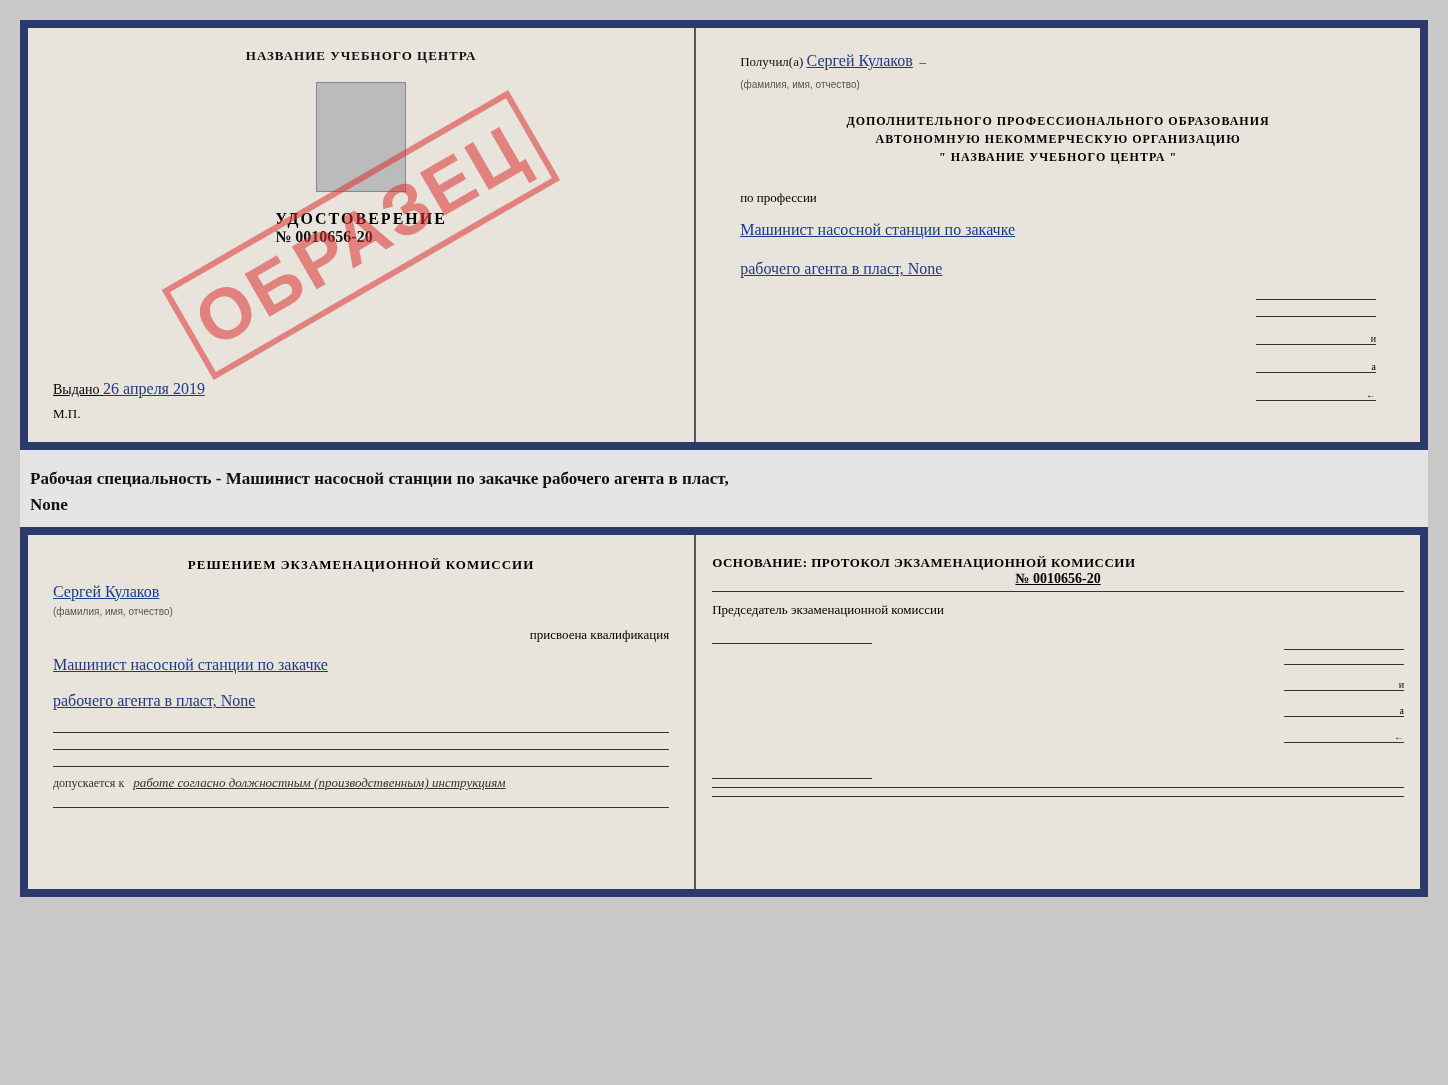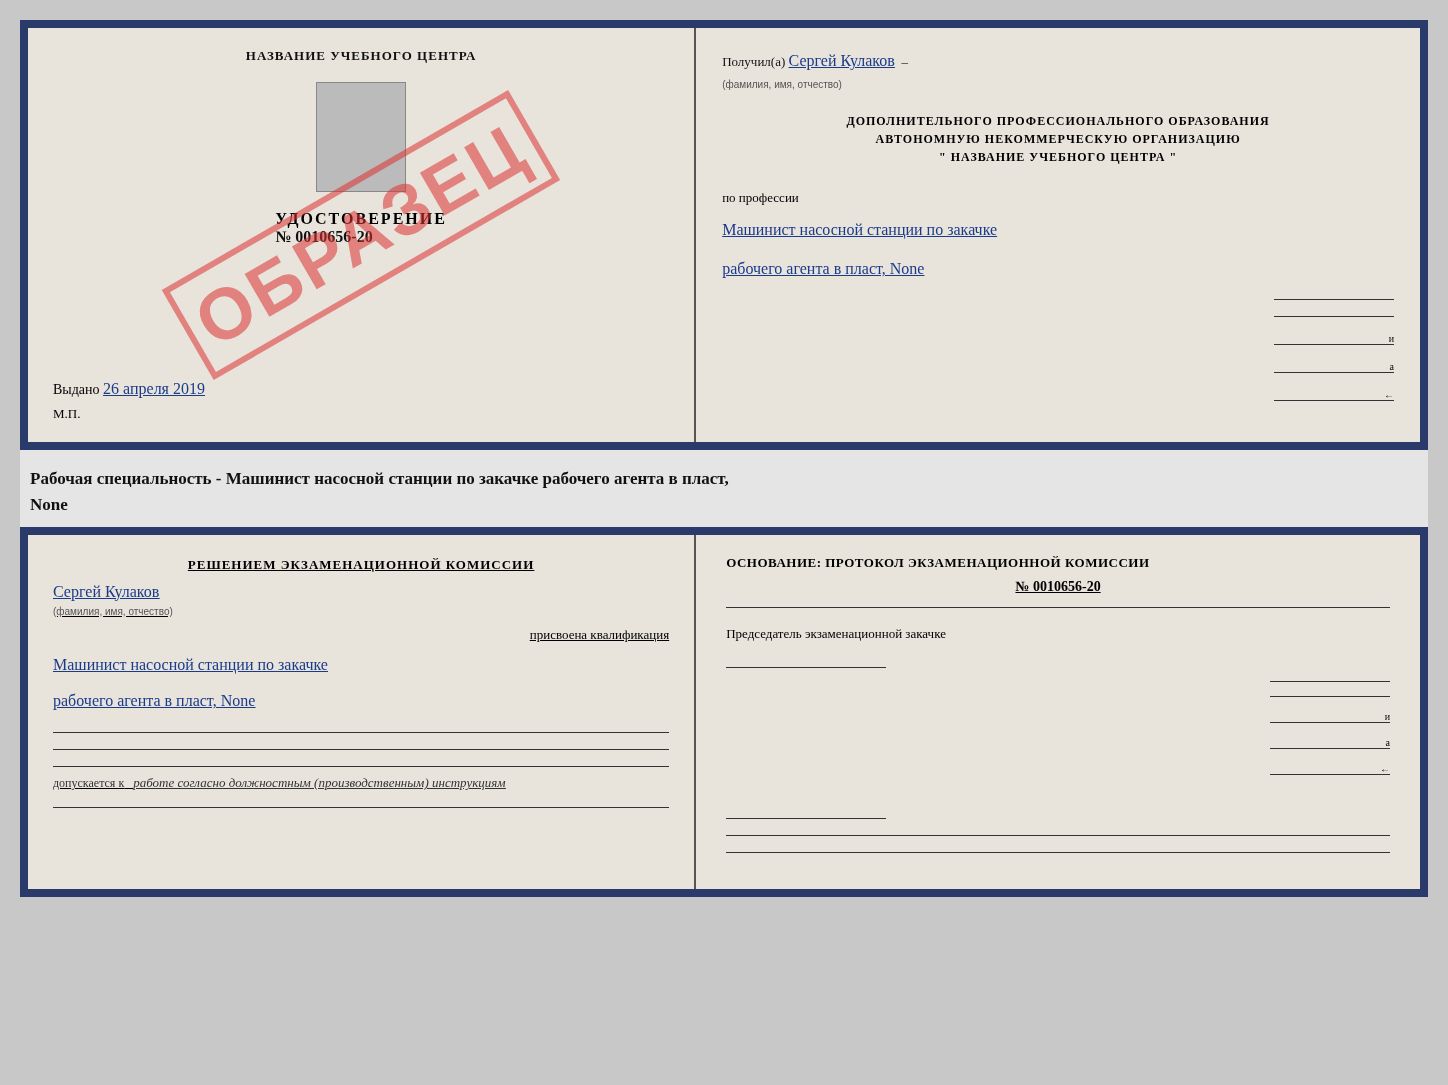--- a/index.html
+++ b/index.html
@@ -33,21 +33,21 @@
       border-right: 2px solid #555;
       padding: 20px 25px;
       position: relative;
       display: flex;
       flex-direction: column;
       align-items: center;
     }
 
     .doc-right {
       width: 52%;
-      padding: 20px 26px;
+      padding: 20px 44px;
       display: flex;
       flex-direction: column;
       gap: 10px;
     }
 
     .center-title {
       font-size: 13px;
       font-weight: bold;
       letter-spacing: 1px;
       text-align: center;
@@ -80,20 +80,21 @@
     .udostoverenie-num {
       font-size: 16px;
       font-weight: bold;
       color: #111;
     }
 
     .vydano-line {
       margin-top: auto;
       font-size: 14px;
       align-self: flex-start;
+      text-decoration: underline;
     }
 
     .mp-line {
       font-size: 13px;
       align-self: flex-start;
       margin-top: 8px;
     }
 
     
     .obrazec-stamp {
@@ -173,29 +174,27 @@
       min-height: 370px;
     }
 
     .doc-bottom-left {
       width: 48%;
       border-right: 2px solid #555;
       padding: 20px 25px;
       display: flex;
       flex-direction: column;
       gap: 8px;
-      text-decoration: underline;
     }
 
     .doc-bottom-right {
       width: 52%;
-      padding: 20px 30px;
-      display: flex;
-      flex-direction: column;
-      gap: 8px;
+      padding: 20px 16px;
+      display: flex;
+      flex-direction: column;
     }
 
     .commission-title {
       font-size: 13px;
       font-weight: bold;
       letter-spacing: 1px;
       text-transform: uppercase;
       text-align: center;
       line-height: 1.5;
     }
@@ -352,21 +351,21 @@
       <div class="osnov-label">
         <span style="font-size:13px; font-weight:bold; letter-spacing:0.5px;">Основание: протокол экзаменационной комиссии</span>
       </div>
 
       <div class="protocol-num">№ 0010656-20</div>
 
 
       <div style="border-bottom:1px solid #333; width:100%; margin-top:4px;"></div>
 
       <div class="signature-block">
-        <div class="sig-title">Председатель экзаменационной закачке</div>
+        <div class="sig-title">Председатель экзаменационной комиссии</div>
         <div class="sig-line"></div>
       </div>
 
       <div style="margin-left:auto; display:flex; flex-direction:column; align-items:flex-end; gap:14px; margin-top:5px;">
         <div style="border-bottom:1px solid #333; width:120px;"></div>
         <div style="border-bottom:1px solid #333; width:120px;"></div>
         <div style="border-bottom:1px solid #333; width:120px; font-size:10px; text-align:right;">и</div>
         <div style="border-bottom:1px solid #333; width:120px; font-size:10px; text-align:right;">а</div>
         <div style="border-bottom:1px solid #333; width:120px; font-size:10px; text-align:right;">←</div>
       </div>

